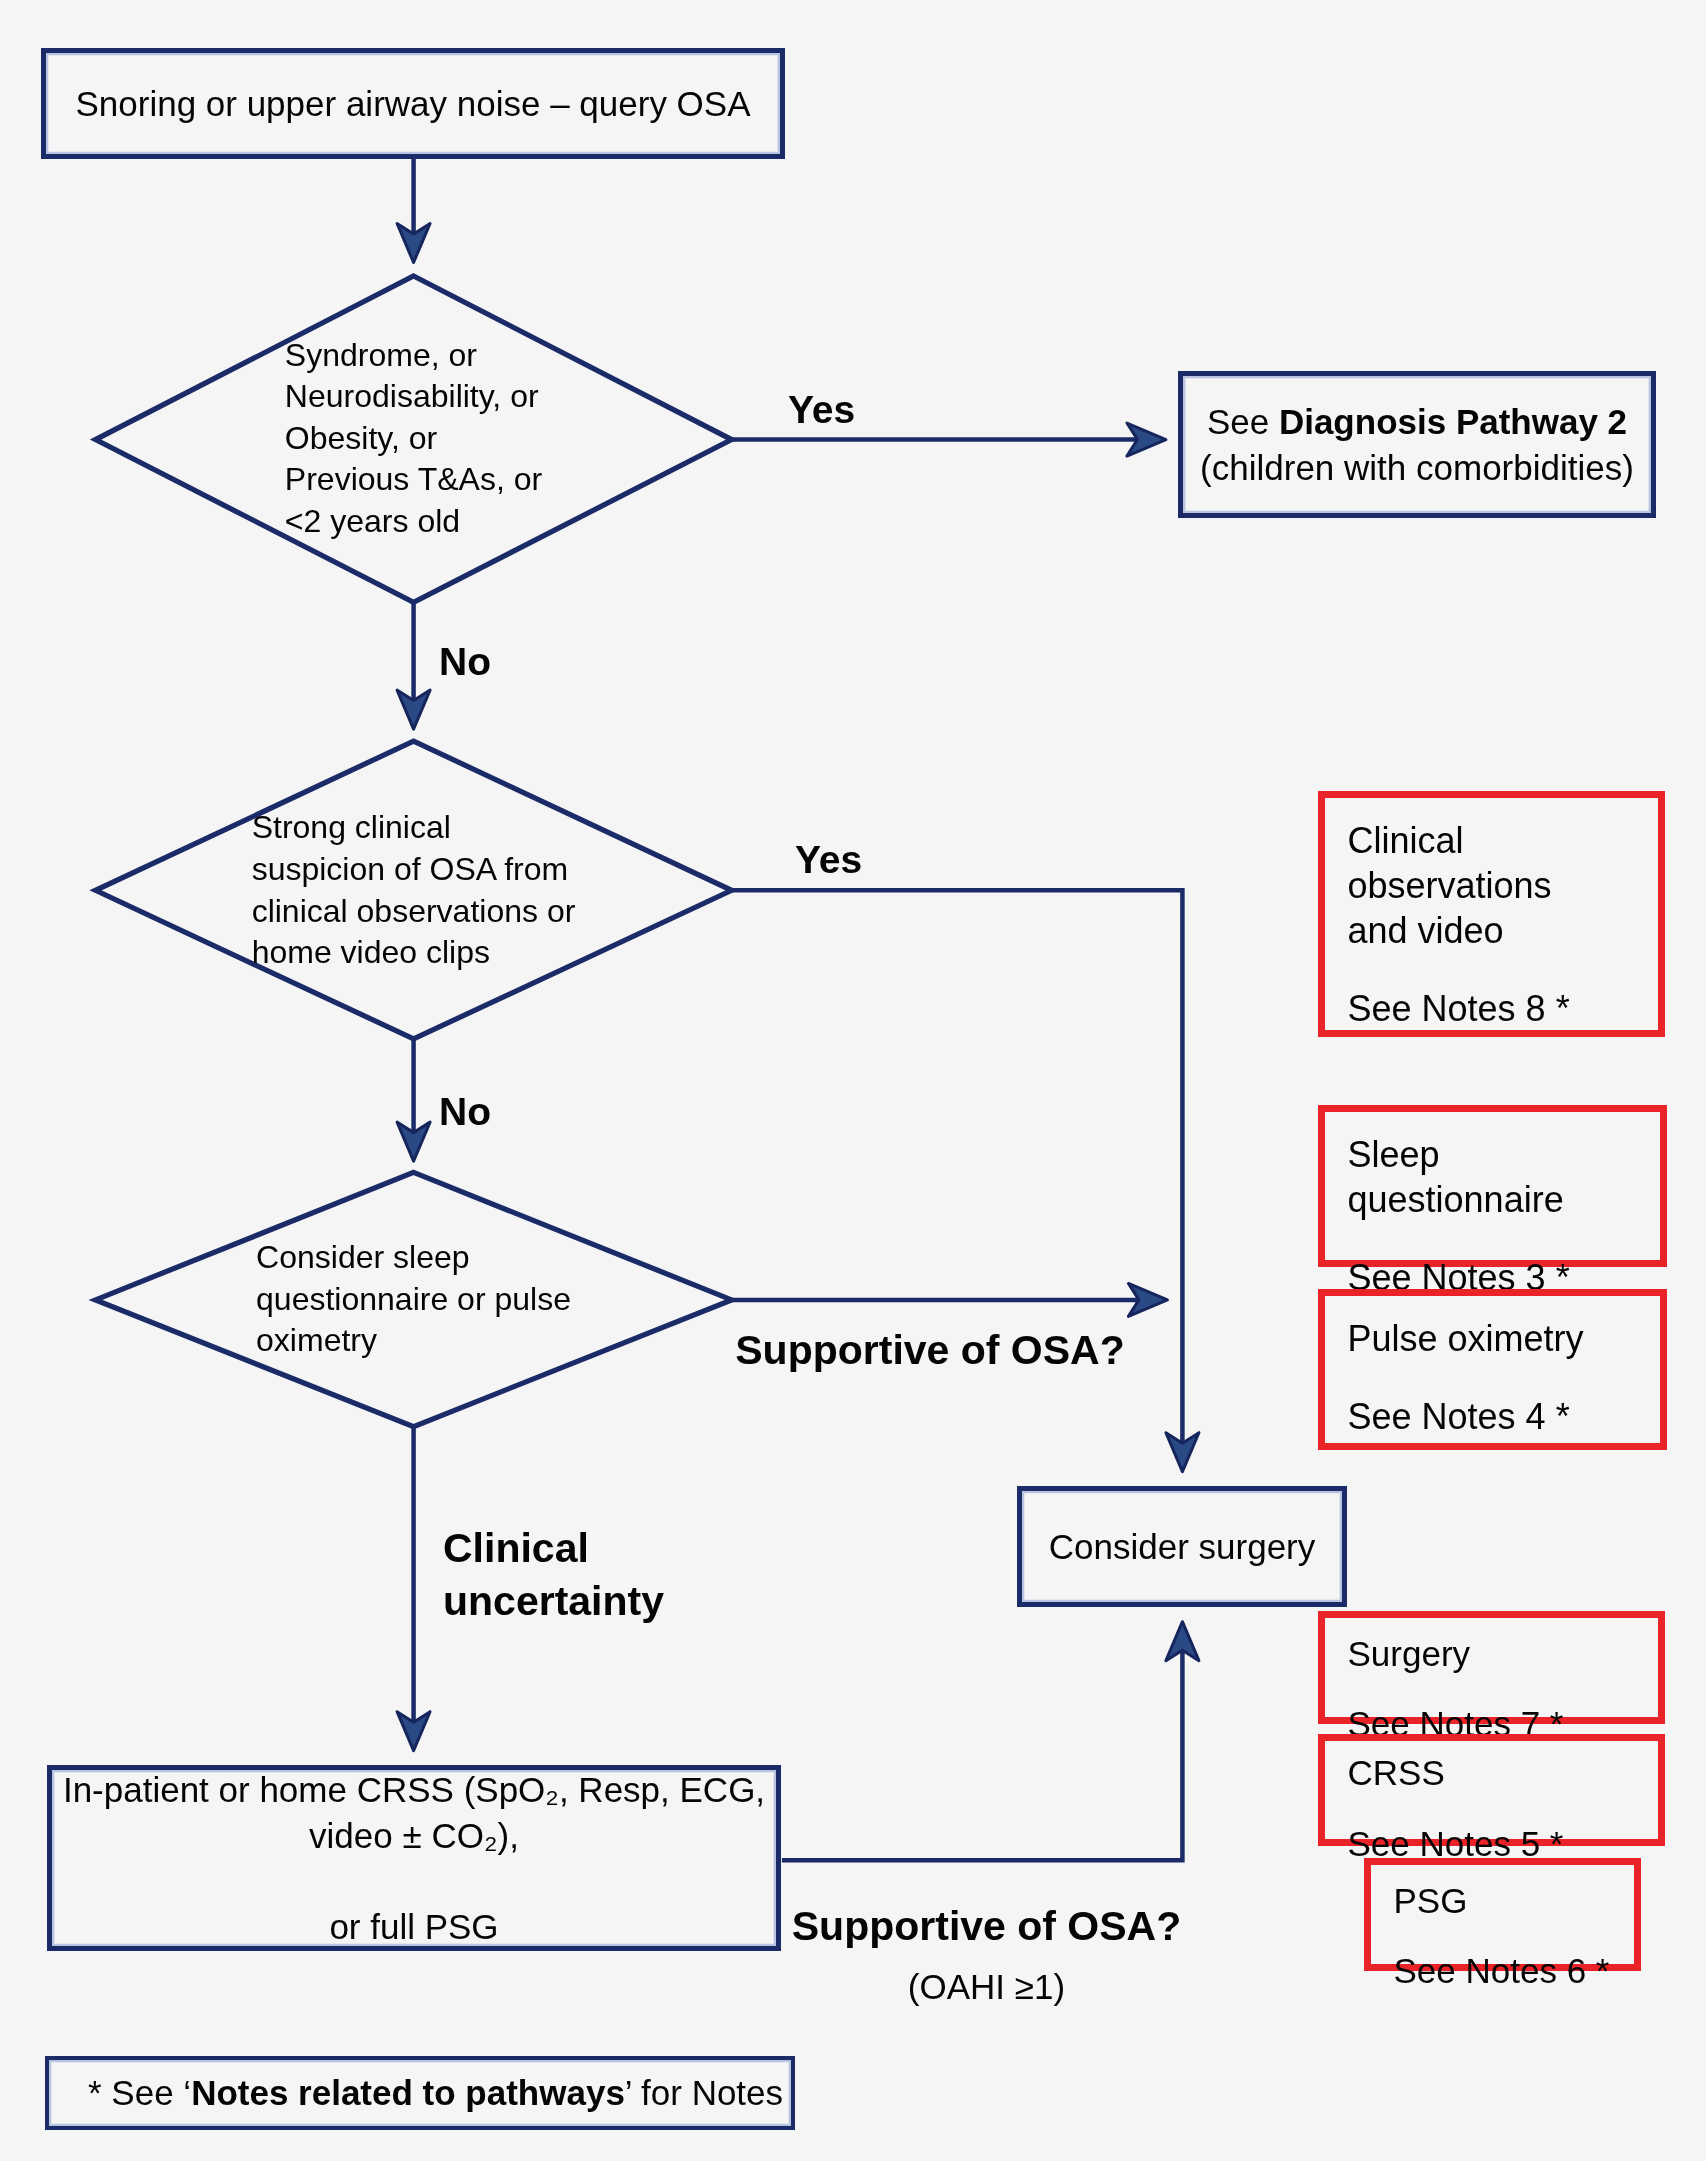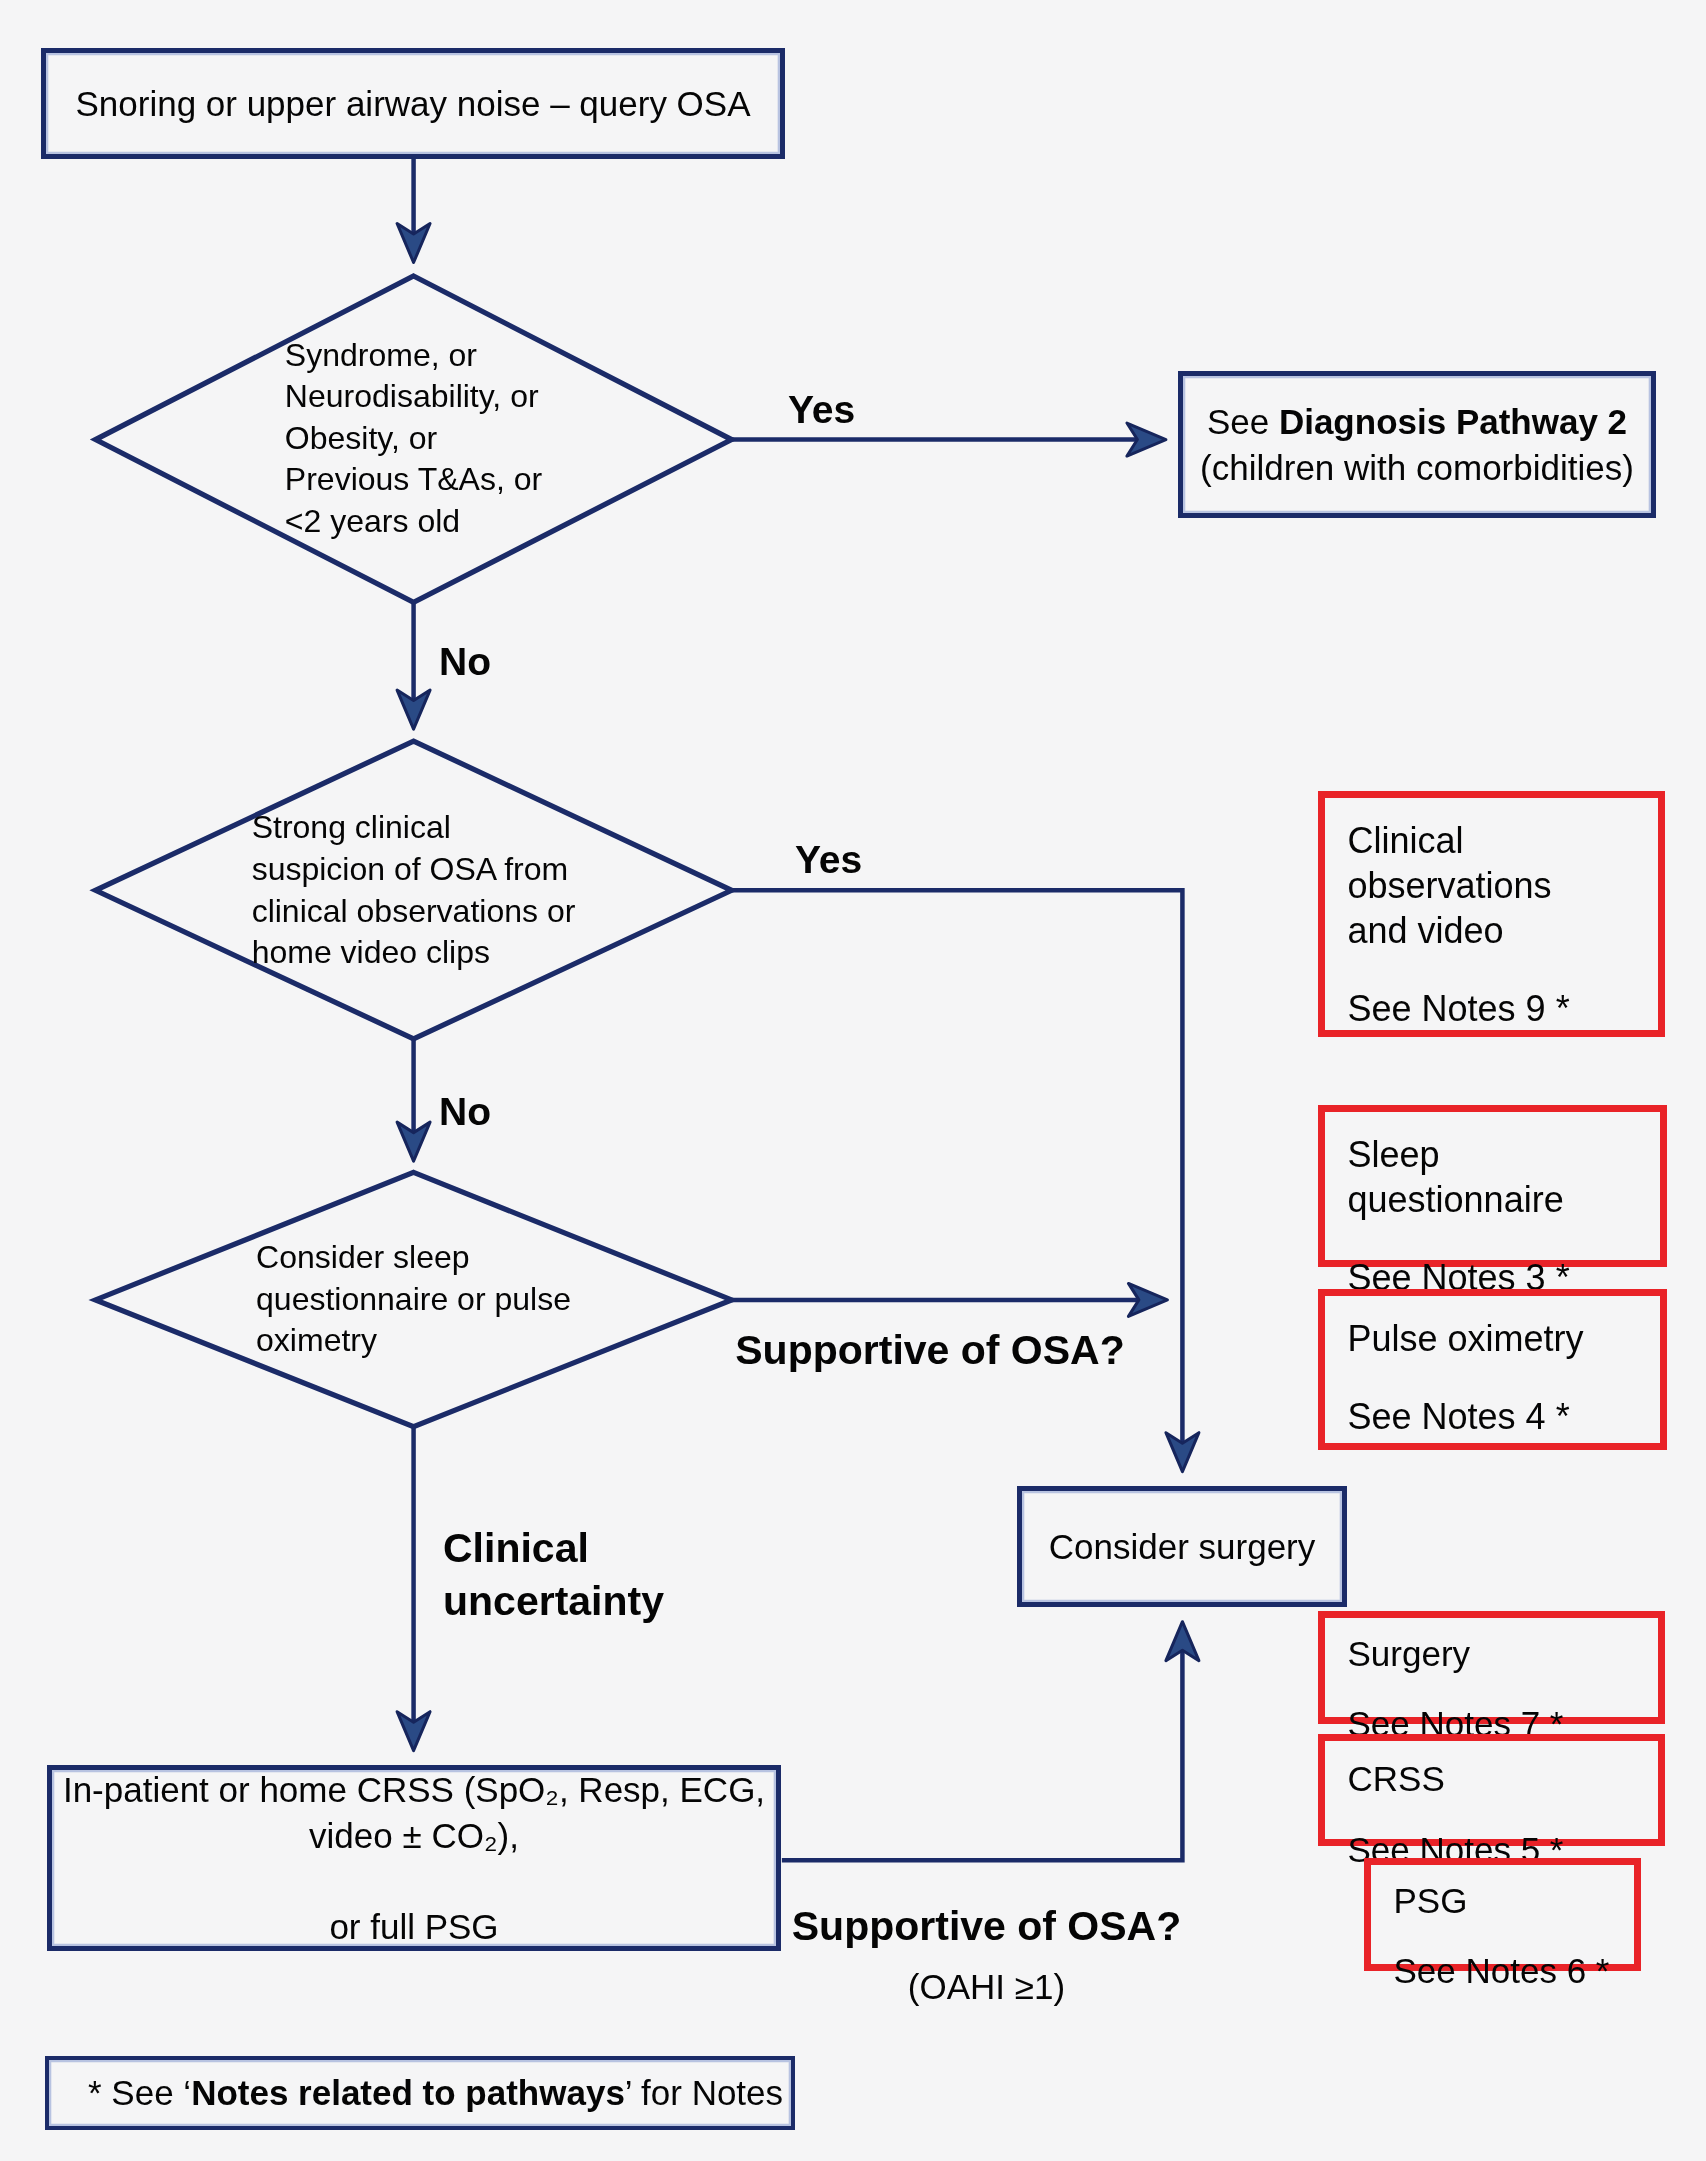--- a/index.html
+++ b/index.html
@@ -39,21 +39,21 @@
   .yes2{left:795px;top:834px;width:150px;}
   .no1{left:439px;top:636px;width:150px;}
   .no2{left:439px;top:1086px;width:150px;}
   .supp1{left:675px;top:1324px;width:510px;text-align:center;}
   .supp2{left:724px;top:1900px;width:525px;text-align:center;}
   .uncert{left:443px;top:1522px;width:375px;}
   .nA{left:1318px;top:791px;width:347px;height:246px;}
   .nB{left:1318px;top:1105px;width:349px;height:162px;}
   .nC{left:1318px;top:1289px;width:349px;height:161px;}
   .nD{left:1318px;top:1611px;width:347px;height:113px;padding-top:13.5px;}
-  .nE{left:1318px;top:1734px;width:347px;height:112px;padding-top:16px;}
+  .nE{left:1318px;top:1734px;width:347px;height:112px;padding-top:10px;}
   .nF{left:1364px;top:1858px;width:277px;height:113px;padding-top:13.5px;}
 </style>
 </head>
 <body>
 
 <div class="canvas">
 
   <svg class="wires" viewBox="0 0 2275 2881">
     <defs>
       <marker id="arrow" markerUnits="userSpaceOnUse" markerWidth="60" markerHeight="52" refX="50" refY="26" orient="auto">
@@ -126,21 +126,21 @@
   </div>
 
   <div class="abs supp2">
     <div class="big-bold">Supportive of OSA?</div>
     <div class="caption">(OAHI ≥1)</div>
   </div>
 
   <div class="abs redbox nA">
     <div class="title ml">Clinical observations
 and video</div>
-    <div class="note">See Notes 9 *</div>
+    <div class="note">See Notes 8 *</div>
   </div>
   <div class="abs redbox nB">
     <div class="title">Sleep questionnaire</div>
     <div class="note">See Notes 3 *</div>
   </div>
   <div class="abs redbox nC">
     <div class="title">Pulse oximetry</div>
     <div class="note">See Notes 4 *</div>
   </div>
   <div class="abs redbox small nD">

